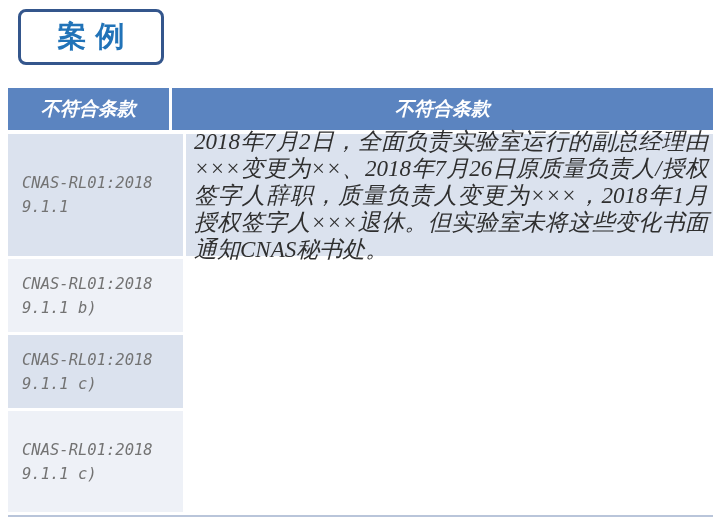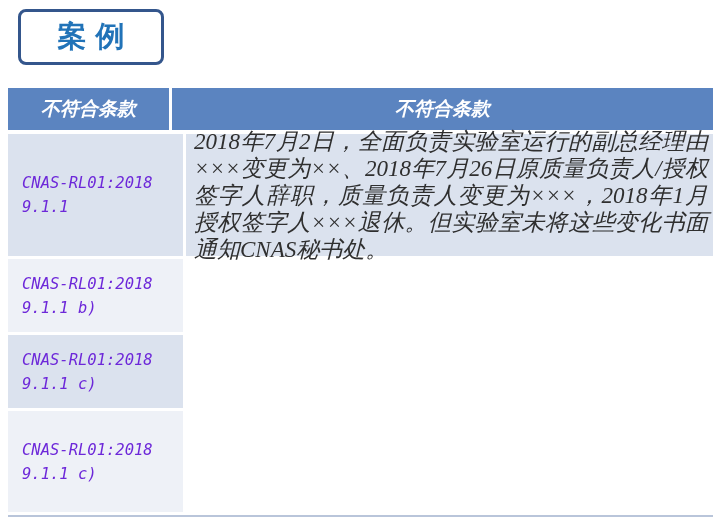--- a/index.html
+++ b/index.html
@@ -79,21 +79,21 @@
   .row-even .cell { background: #eef1f7; }
   .row-1 { height: 122px; }
   .row-2 { height: 73px; }
   .row-3 { height: 73px; }
   .row-4 { height: 101px; }
 
   .clause-text {
     font-family: "DejaVu Sans Mono", "Liberation Mono", monospace;
     font-size: 15.5px;
     line-height: 24px;
-    color: #6d28d9;
+    color: #737373;
     white-space: pre-line;
   }
   .fact-text {
     font-family: "Liberation Serif", "DejaVu Serif", serif;
     font-size: 23px;
     line-height: 27px;
     color: #2f2f2f;
     text-align: justify;
     width: 100%;
   }

